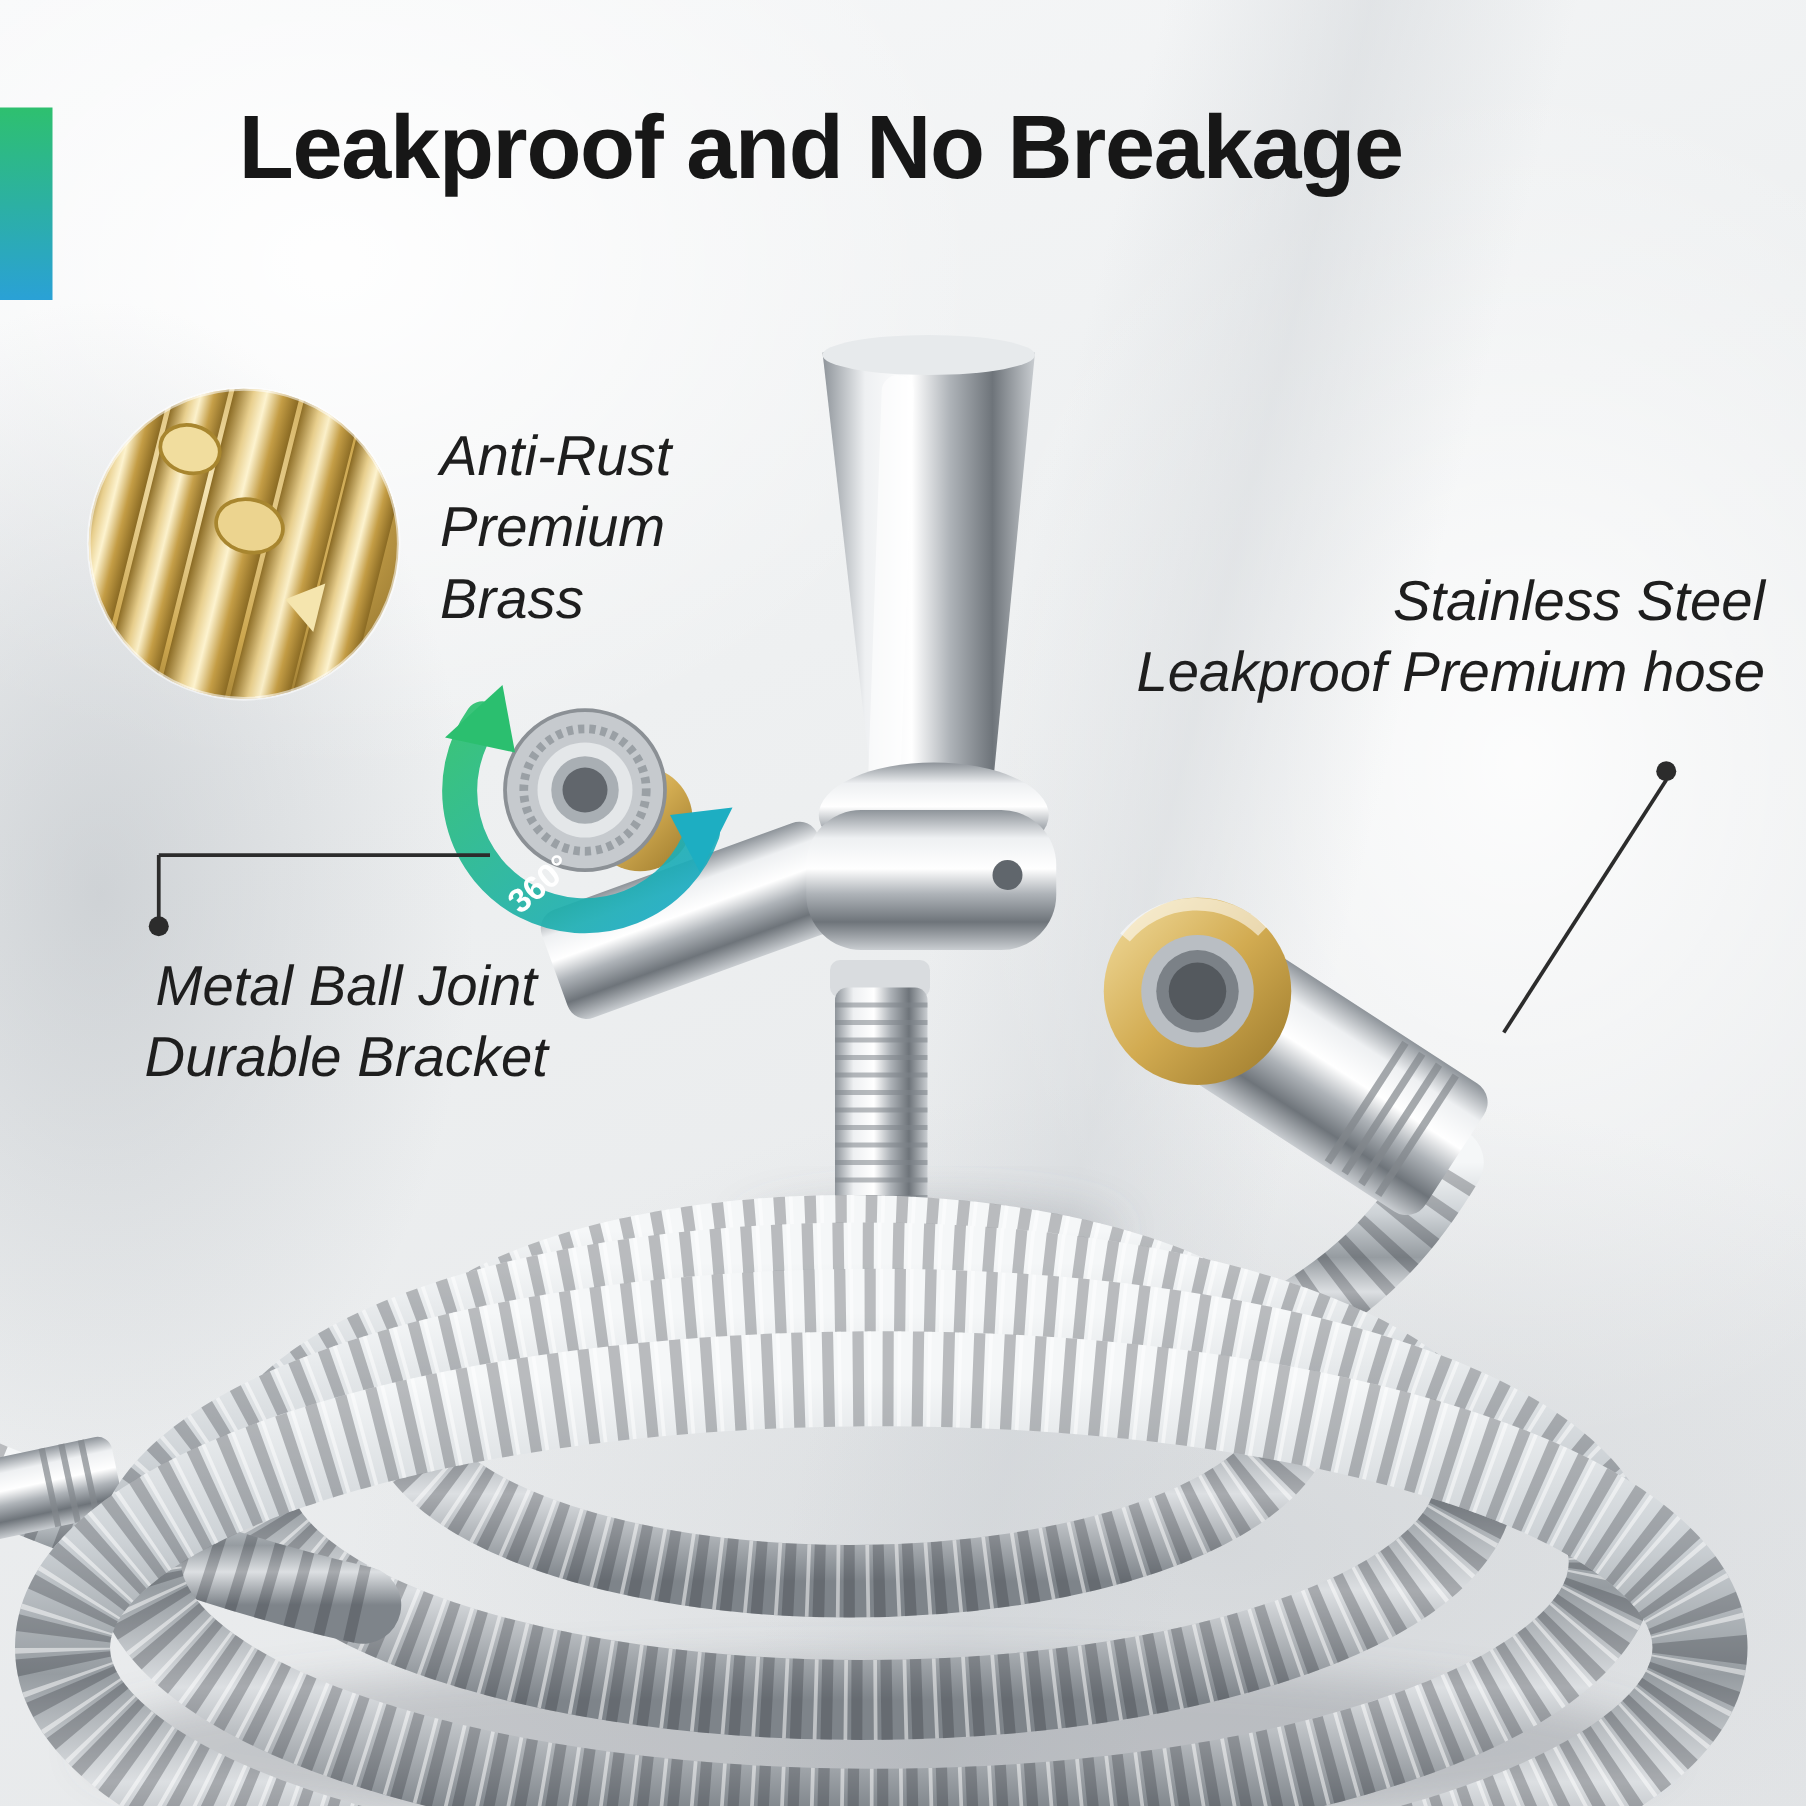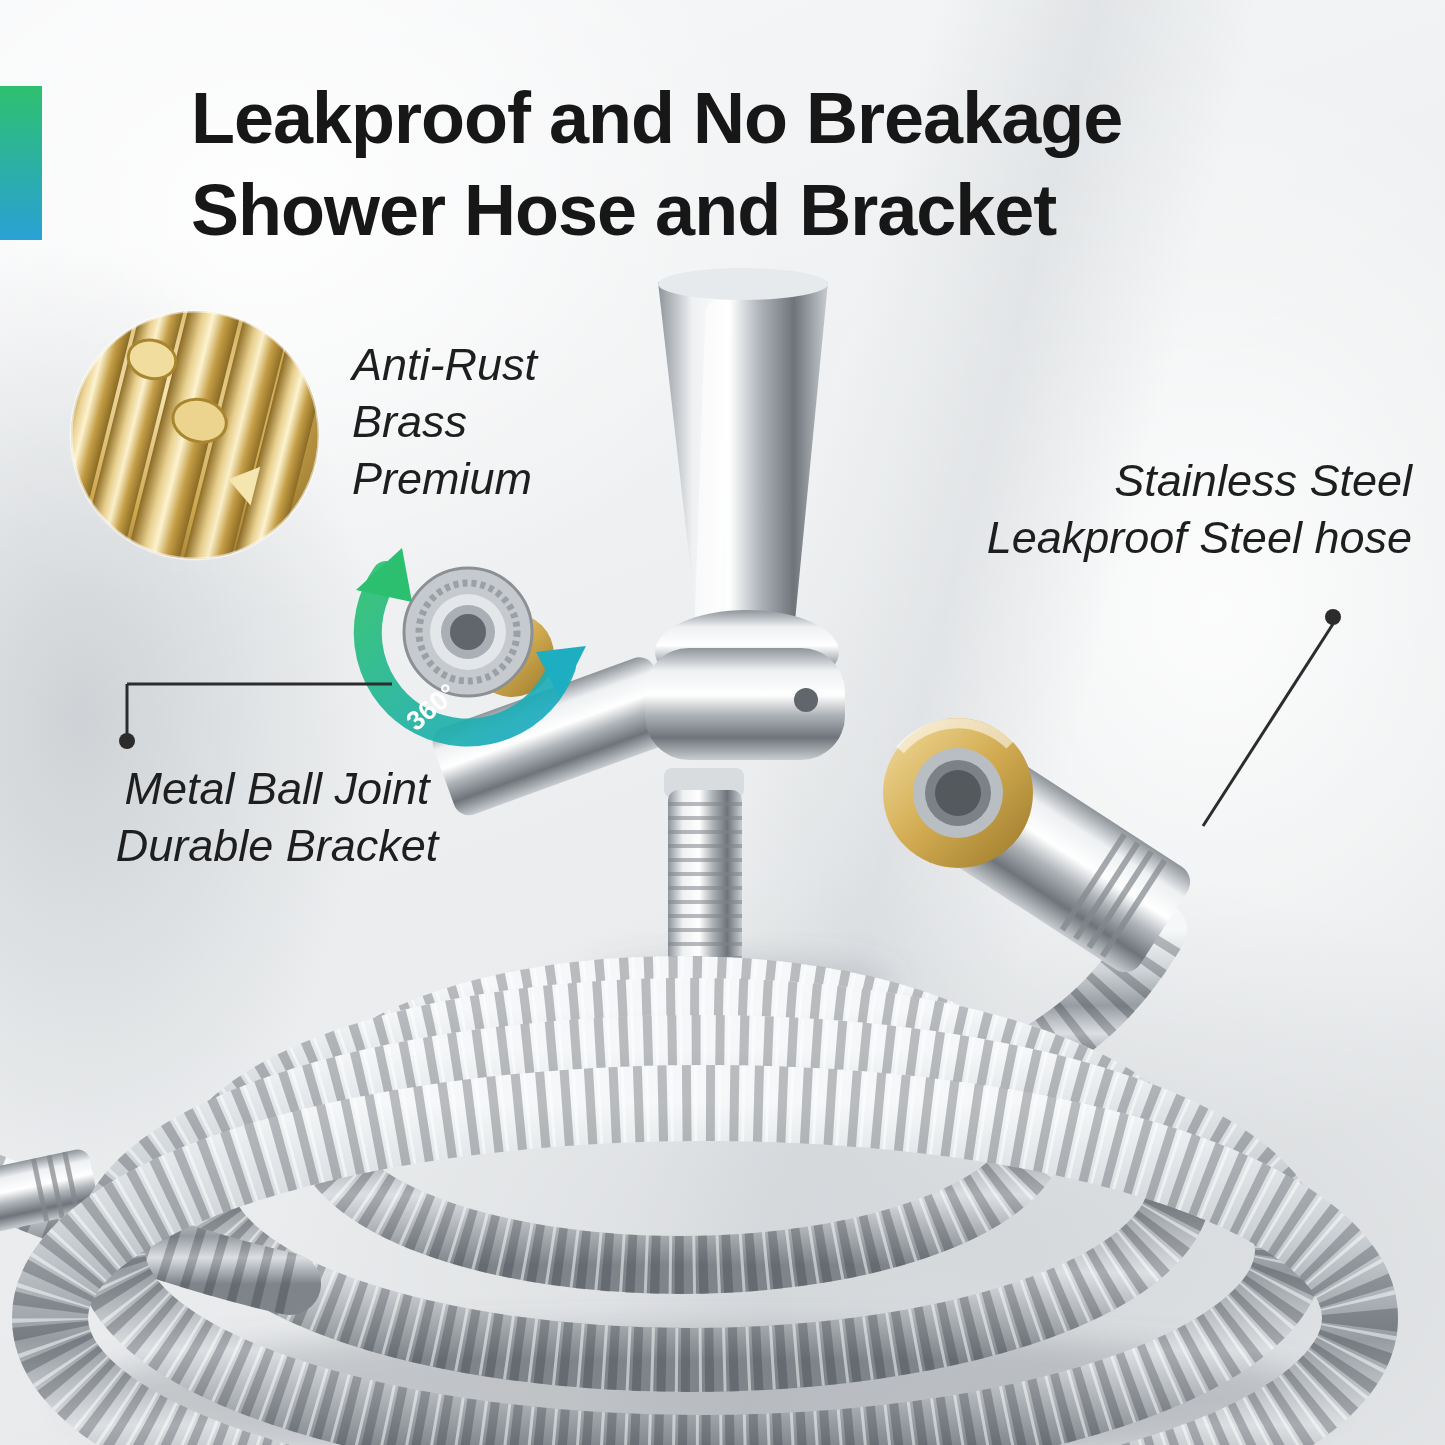--- a/index.html
+++ b/index.html
@@ -227,32 +227,31 @@
     <g>
       <line x1="1333" y1="624" x2="1203" y2="826" stroke="#2c2c2c" stroke-width="3"></line>
       <circle cx="1333" cy="617" r="8" fill="#2c2c2c"></circle>
     </g>
   </svg>
 
   <div class="overlay accent-bar"></div>
 
   <h1 class="overlay title">
     <span>Leakproof and No Breakage</span>
-    <span>Shower Hose and Bracket</span>
   </h1>
 
   <div class="overlay callout callout-brass">
     <span>Anti-Rust</span>
+    <span>Premium</span>
     <span>Brass</span>
-    <span>Premium</span>
   </div>
 
   <div class="overlay callout callout-stainless">
     <span>Stainless Steel</span>
-    <span>Leakproof Steel hose</span>
+    <span>Leakproof Premium hose</span>
   </div>
 
   <div class="overlay callout callout-bracket">
     <span>Metal Ball Joint</span>
     <span>Durable Bracket</span>
   </div>
 
   <span class="overlay badge-360">360°</span>
 </div>
 

